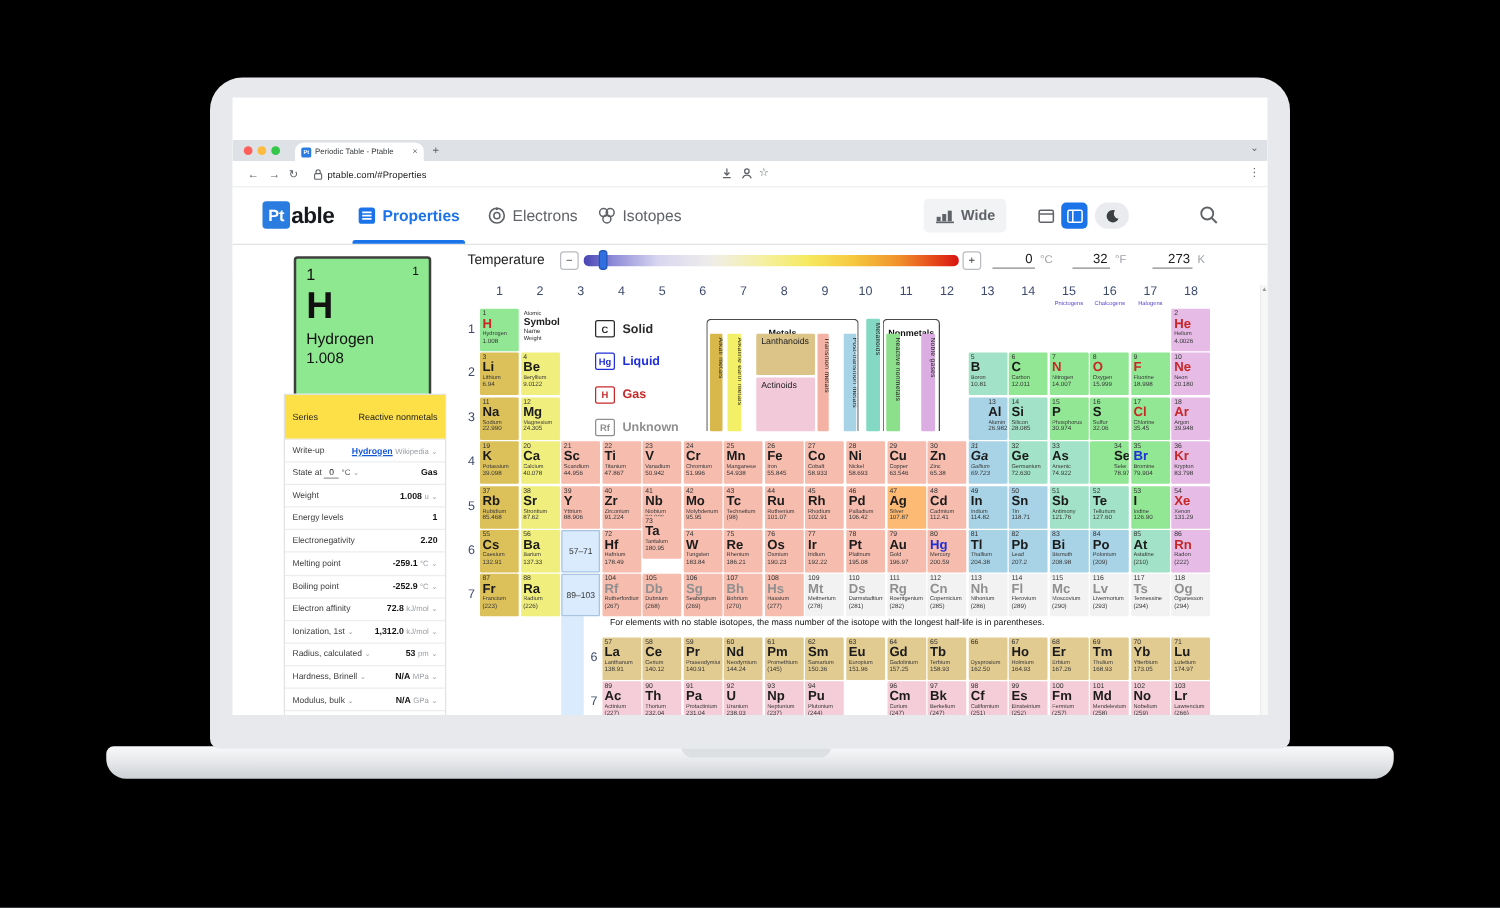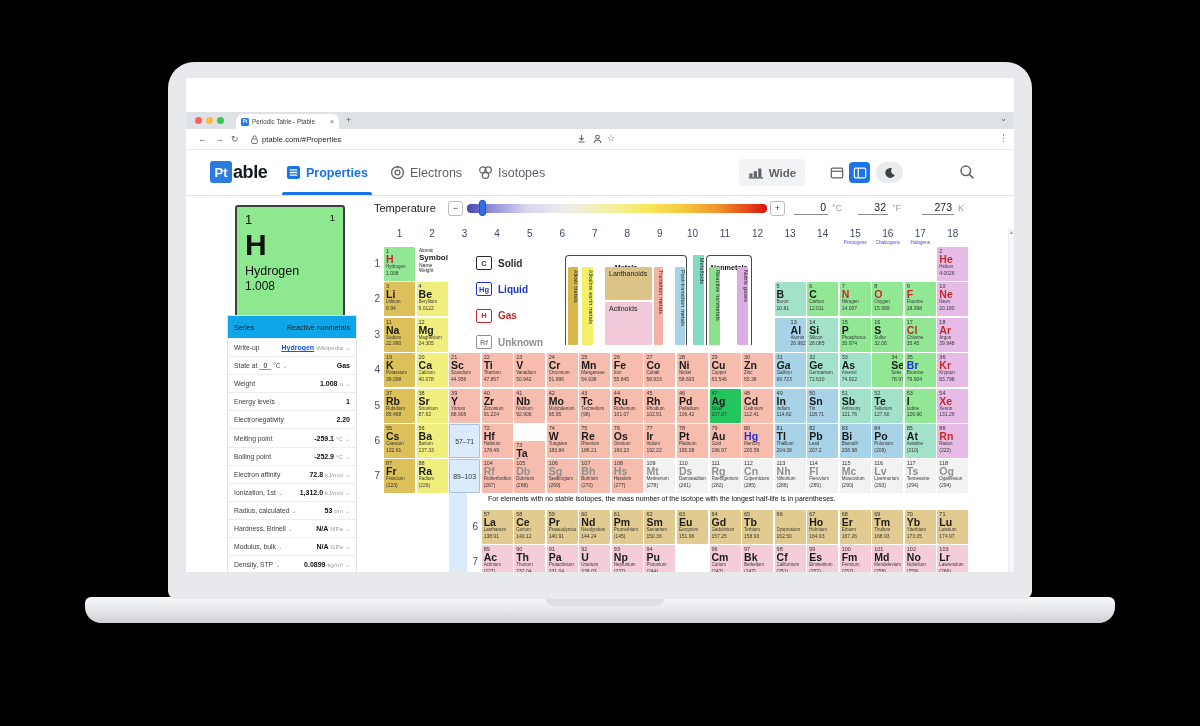--- a/index.html
+++ b/index.html
@@ -55,21 +55,21 @@
   .tn-c{width:34px}.tn-f{width:30px}.tn-k{width:32px}
   
   .card{position:absolute;left:49px;top:127px;width:110px;height:117px;background:#8de88f;border:2px solid #3f3f3f;border-radius:3px;padding:5px 8px}
   .card-num{font-size:13px;color:#111}
   .card-ox{position:absolute;right:8px;top:5px;font-size:9.5px;color:#111}
   .card-sym{font-size:30px;font-weight:bold;color:#111;line-height:32px;margin-top:2px}
   .card-name{font-size:12.5px;color:#111;margin-top:3px}
   .card-mass{font-size:12px;color:#111;margin-top:1px}
   
   .props{position:absolute;left:41px;top:237px;width:130px;border:1px solid #e2e2e2;background:#fff}
-  .series{height:22px;background:#0ea5e9;display:flex;justify-content:space-between;align-items:center;padding:0 6px;font-size:7.2px;color:#222}
+  .series{height:35px;background:#fde047;display:flex;justify-content:space-between;align-items:center;padding:0 6px;font-size:7.2px;color:#222}
   .prow{height:18.1px;display:flex;justify-content:space-between;align-items:center;padding:0 6px;border-top:1px solid #ededed}
   .pleft{display:flex;align-items:baseline;gap:2px}
   .plab{font-size:6.8px;color:#3c3c3c}
   .pival{font-size:6.8px;color:#111;border-bottom:1px solid #999;padding:0 4px}
   .piunit{font-size:6.4px;color:#555}
   .pright{display:flex;align-items:baseline;gap:2px}
   .pval{font-size:7px;font-weight:700;color:#111}
   .plink{font-size:7px;font-weight:700;color:#1558d6;text-decoration:underline}
   .punit{font-size:6.2px;color:#9aa0a6}
   .pcaret{font-size:6px;color:#9aa0a6}
@@ -741,21 +741,21 @@
           <div class="esym" style="color: rgb(27, 27, 27);">Rh</div>
           <div class="ename">Rhodium</div>
           <div class="emass">102.91</div>
         </div>
         <div class="cell" style="left: 292.95px; top: 160.6px; background: rgb(246, 188, 174);">
           <div class="enum">46</div>
           <div class="esym" style="color: rgb(27, 27, 27);">Pd</div>
           <div class="ename">Palladium</div>
           <div class="emass">106.42</div>
         </div>
-        <div class="cell" style="left: 325.5px; top: 160.6px; background: #22c55e;">
+        <div class="cell" style="left: 325.5px; top: 160.6px; background: #fdba74;">
           <div class="enum">47</div>
           <div class="esym" style="color: rgb(27, 27, 27);">Ag</div>
           <div class="ename">Silver</div>
           <div class="emass">107.87</div>
         </div>
         <div class="cell" style="left: 358.05px; top: 160.6px; background: rgb(246, 188, 174);">
           <div class="enum">48</div>
           <div class="esym" style="color: rgb(27, 27, 27);">Cd</div>
           <div class="ename">Cadmium</div>
           <div class="emass">112.41</div>
@@ -807,21 +807,21 @@
           <div class="esym" style="color: rgb(27, 27, 27);">Ba</div>
           <div class="ename">Barium</div>
           <div class="emass">137.33</div>
         </div>
         <div class="cell" style="left: 97.65px; top: 196px; background: rgb(246, 188, 174);">
           <div class="enum">72</div>
           <div class="esym" style="color: rgb(27, 27, 27);">Hf</div>
           <div class="ename">Hafnium</div>
           <div class="emass">178.49</div>
         </div>
-        <div class="cell" style="left: 130.2px; top: 185px; background: rgb(246, 188, 174); margin-top: 28px;">
+        <div class="cell" style="left: 130.2px; top: 185px; background: rgb(246, 188, 174);">
           <div class="enum">73</div>
           <div class="esym" style="color: rgb(27, 27, 27);">Ta</div>
           <div class="ename">Tantalum</div>
           <div class="emass">180.95</div>
         </div>
         <div class="cell" style="left: 162.75px; top: 196px; background: rgb(246, 188, 174);">
           <div class="enum">74</div>
           <div class="esym" style="color: rgb(27, 27, 27);">W</div>
           <div class="ename">Tungsten</div>
           <div class="emass">183.84</div>

